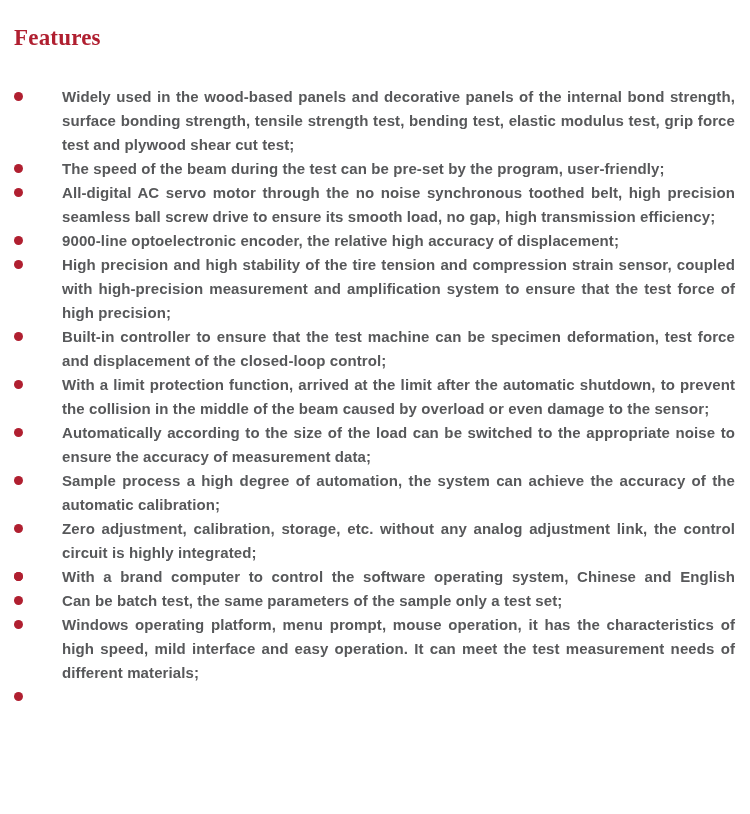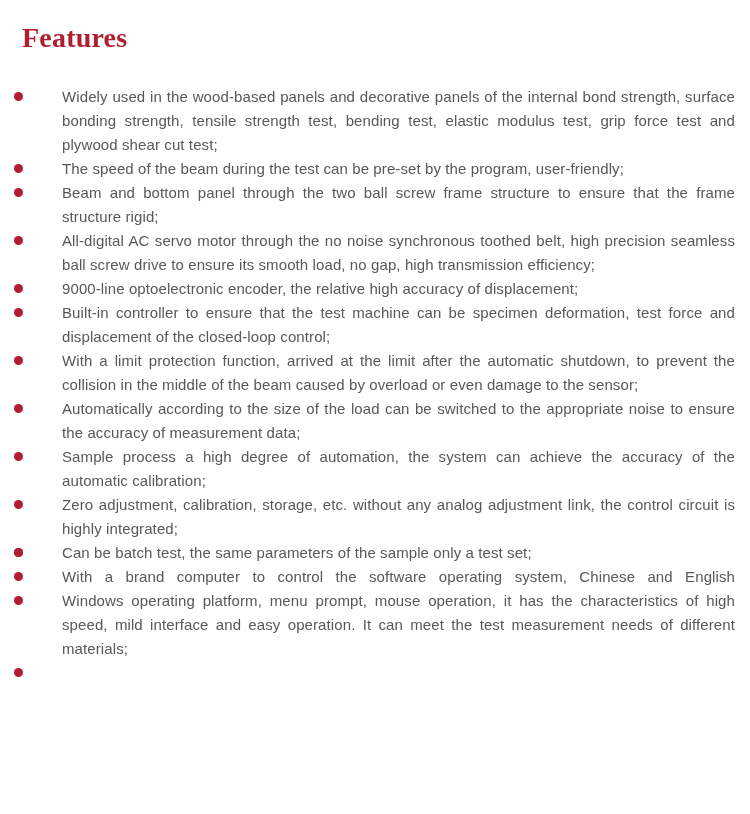--- a/index.html
+++ b/index.html
@@ -16,24 +16,24 @@
   }
   .page{
     width:750px;
     height:814px;
     background:var(--page-bg);
     position:relative;
   }
   .page-title{
     font-family:"Liberation Serif", serif;
     font-weight:bold;
-    font-size:28px;
+    font-size:23px;
     line-height:22px;
     color:var(--accent);
-    margin:27px 0 0 22px;
+    margin:27px 0 0 14px;
     letter-spacing:0.2px;
   }
   .features-list{
     margin-top:36px;
   }
   .feature-item{
     position:relative;
     padding-left:62px;
     padding-right:15px;
     text-align:justify;
@@ -44,21 +44,21 @@
     top:7px;
     width:9px;
     height:9px;
     border-radius:50%;
     background:var(--accent);
   }
   .feature-text{
     font-size:15px;
     line-height:24px;
     color:var(--text);
-    font-weight:400;
+    font-weight:700;
     letter-spacing:0.1px;
   }
   .feature-item.stretch .feature-text{
     text-align-last:justify;
   }
 </style>
 </head>
 <body>
 
 <div class="page">
@@ -68,35 +68,35 @@
   <div class="feature-item">
     <span class="bullet"></span>
     <p class="feature-text">Widely used in the wood-based panels and decorative panels of the internal bond strength, surface bonding strength, tensile strength test, bending test, elastic modulus test, grip force test and plywood shear cut test;</p>
   </div>
 
   <div class="feature-item">
     <span class="bullet"></span>
     <p class="feature-text">The speed of the beam during the test can be pre-set by the program, user-friendly;</p>
   </div>
 
-  <div class="feature-item">
-    <span class="bullet"></span>
-    <p class="feature-text">Beam and bottom panel through the two ball screw frame structure to ensure that the frame structure rigid;</p>
-  </div>
 
   <div class="feature-item">
     <span class="bullet"></span>
     <p class="feature-text">All-digital AC servo motor through the no noise synchronous toothed belt, high precision seamless ball screw drive to ensure its smooth load, no gap, high transmission efficiency;</p>
   </div>
 
   <div class="feature-item">
     <span class="bullet"></span>
     <p class="feature-text">9000-line optoelectronic encoder, the relative high accuracy of displacement;</p>
   </div>
 
+  <div class="feature-item">
+    <span class="bullet"></span>
+    <p class="feature-text">High precision and high stability of the tire tension and compression strain sensor, coupled with high-precision measurement and amplification system to ensure that the test force of high precision;</p>
+  </div>
 
   <div class="feature-item">
     <span class="bullet"></span>
     <p class="feature-text">Built-in controller to ensure that the test machine can be specimen deformation, test force and displacement of the closed-loop control;</p>
   </div>
 
   <div class="feature-item">
     <span class="bullet"></span>
     <p class="feature-text">With a limit protection function, arrived at the limit after the automatic shutdown, to prevent the collision in the middle of the beam caused by overload or even damage to the sensor;</p>
   </div>
@@ -113,28 +113,28 @@
 
   <div class="feature-item">
     <span class="bullet"></span>
     <p class="feature-text">Zero adjustment, calibration, storage, etc. without any analog adjustment link, the control circuit is highly integrated;</p>
   </div>
 
   <div class="feature-item">
     <span class="bullet"></span>
   </div>
 
+  <div class="feature-item stretch">
+    <span class="bullet"></span>
+    <p class="feature-text">With a brand computer to control the software operating system, Chinese and English</p>
+  </div>
+
   <div class="feature-item">
     <span class="bullet"></span>
     <p class="feature-text">Can be batch test, the same parameters of the sample only a test set;</p>
-  </div>
-
-  <div class="feature-item stretch">
-    <span class="bullet"></span>
-    <p class="feature-text">With a brand computer to control the software operating system, Chinese and English</p>
   </div>
 
   <div class="feature-item">
     <span class="bullet"></span>
     <p class="feature-text">Windows operating platform, menu prompt, mouse operation, it has the characteristics of high speed, mild interface and easy operation. It can meet the test measurement needs of different materials;</p>
   </div>
 
   <div class="feature-item">
     <span class="bullet"></span>
   </div>

